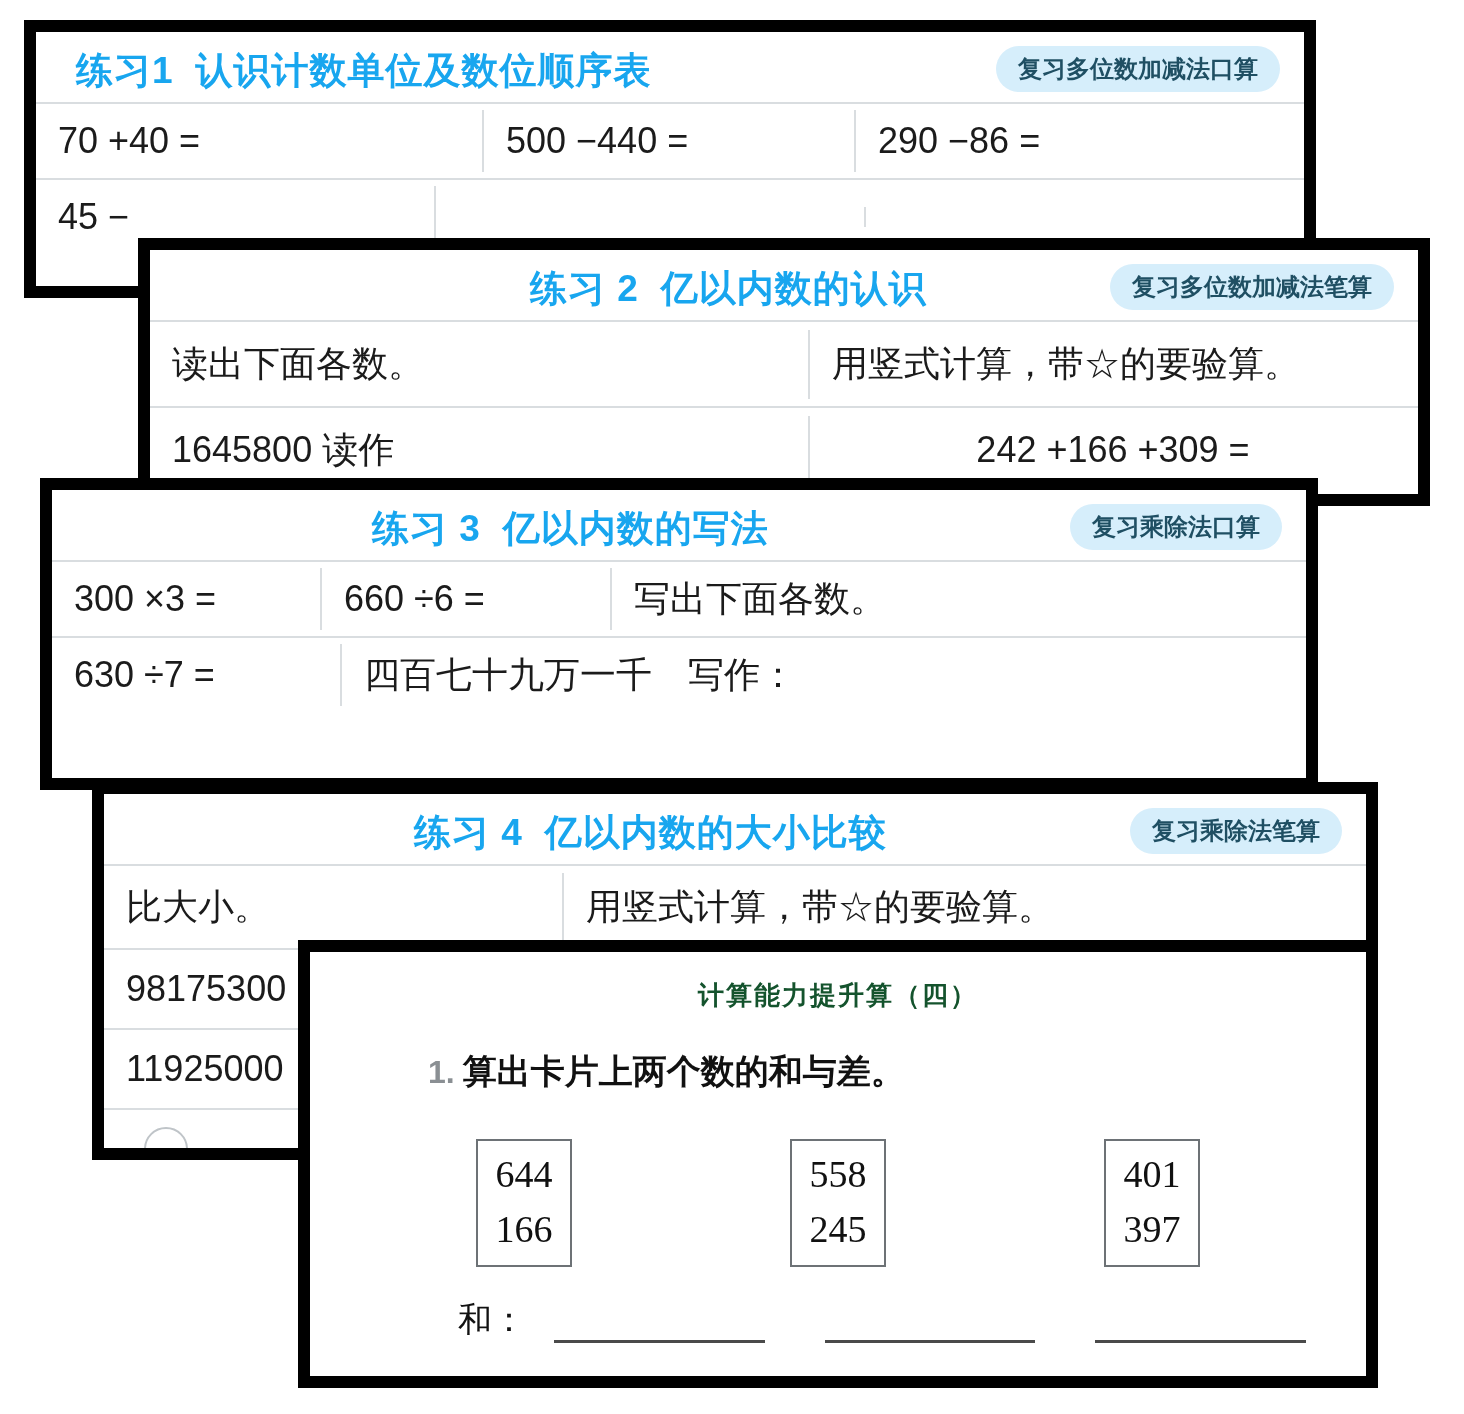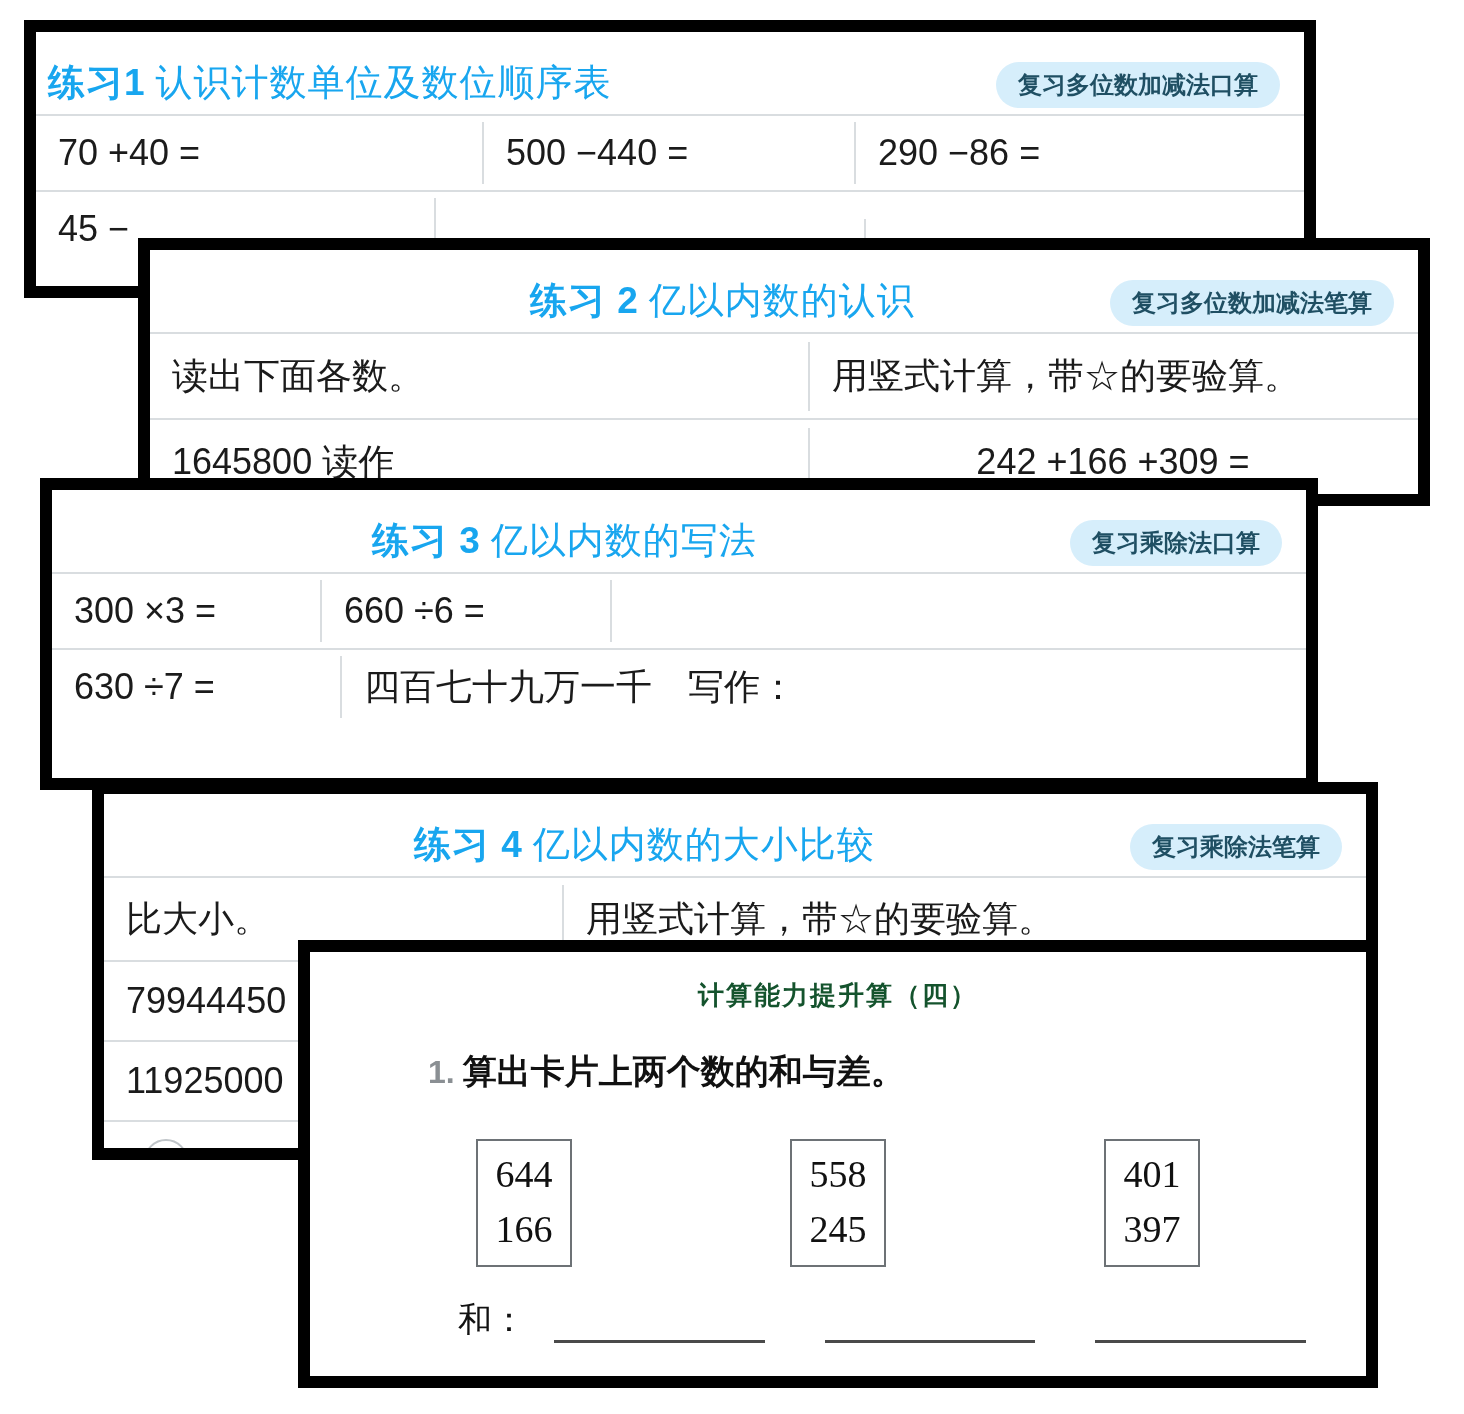--- a/index.html
+++ b/index.html
@@ -34,38 +34,37 @@
   
   .card-1 { left: 24px;  top: 20px;   width: 1292px; height: 278px; }
   .card-2 { left: 138px; top: 238px;  width: 1292px; height: 268px; }
   .card-3 { left: 40px;  top: 478px;  width: 1278px; height: 312px; }
   .card-4 { left: 92px;  top: 782px;  width: 1286px; height: 378px; }
   .card-5 { left: 298px; top: 940px;  width: 1080px; height: 448px; }
 
   
   .hdr {
     display: flex;
-    align-items: flex-end;
-    padding: 14px 24px 6px 12px;
-    gap: 10px;
+    align-items: flex-start;
+    padding: 14px 24px 6px 40px;
+    gap: 22px;
   }
   .hdr .lx {
     color: #18a6ef;
     font-weight: bold;
     font-size: 37px;
     letter-spacing: 1px;
     white-space: nowrap;
   }
   .hdr .title {
     color: #18a6ef;
-    font-weight: normal;
+    font-weight: bold;
     font-size: 37px;
     letter-spacing: 1px;
     white-space: nowrap;
-    margin-top: 12px;
   }
   .hdr .pill {
     margin-left: auto;
     background: #d6eefb;
     border-radius: 28px;
     color: #1f4f63;
     font-size: 24px;
     font-weight: bold;
     padding: 7px 22px;
     white-space: nowrap;
@@ -204,40 +203,41 @@
 
   <div class="card card-3">
     <div class="hdr" style="justify-content:flex-start;padding-left:320px">
       <span class="lx">练习 3</span>
       <span class="title">亿以内数的写法</span>
       <span class="pill">复习乘除法口算</span>
     </div>
     <div class="row">
       <div class="cell vline" style="width:270px">300 ×3 =</div>
       <div class="cell vline" style="width:290px">660 ÷6 =</div>
+      <div class="cell" style="width:660px">写出下面各数。</div>
     </div>
     <div class="row">
       <div class="cell vline" style="width:290px">630 ÷7 =</div>
       <div class="cell" style="width:660px">四百七十九万一千　写作：</div>
     </div>
   </div>
 
   <div class="card card-4">
     <div class="hdr" style="justify-content:flex-start;padding-left:310px">
       <span class="lx">练习 4</span>
       <span class="title">亿以内数的大小比较</span>
       <span class="pill">复习乘除法笔算</span>
     </div>
     <div class="row" style="min-height:82px">
       <div class="cell vline" style="width:460px">比大小。</div>
       <div class="cell" style="width:790px">用竖式计算，带☆的要验算。</div>
     </div>
     <div class="row" style="min-height:78px">
       <div class="cell vline" style="width:460px">
-        <span>79944450</span>
+        <span>98175300</span>
         <span class="circ"></span>
       </div>
       <div class="cell" style="width:790px"></div>
     </div>
     <div class="row" style="min-height:78px">
       <div class="cell vline" style="width:460px">
         <span>11925000</span>
         <span class="circ"></span>
       </div>
       <div class="cell" style="width:790px"></div>

